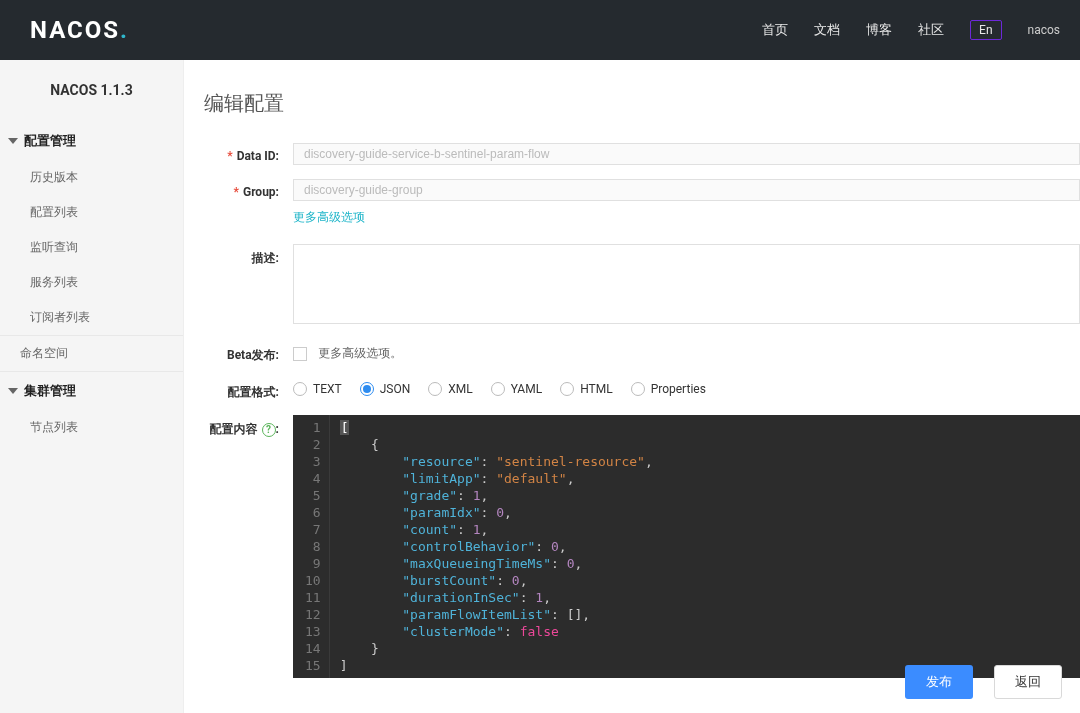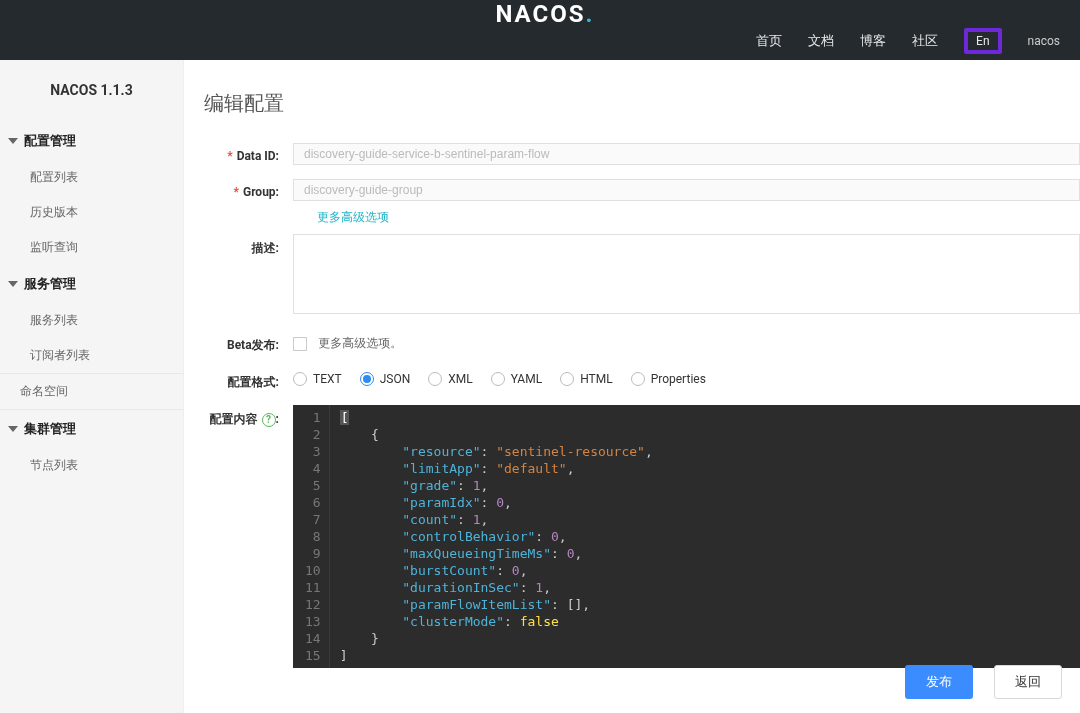--- a/index.html
+++ b/index.html
@@ -1,24 +1,24 @@
 <!DOCTYPE html>
 <html><head>
 <meta charset="utf-8">
 <style>
   * { box-sizing: border-box; margin: 0; padding: 0; }
   body { font-family: -apple-system, BlinkMacSystemFont, "Segoe UI", Roboto, "Helvetica Neue", Arial, sans-serif; font-size: 13px; color: #333; background: #fff; width: 1080px; height: 713px; overflow: hidden; }
 
   
-  .header { height: 60px; background: #252a2f; display: flex; align-items: center; padding: 0 20px 0 30px; color: #fff; flex-direction: column; }
+  .header { height: 60px; background: #252a2f; display: flex; align-items: center; padding: 0 20px 0 30px; color: #fff; }
   .logo { font-size: 24px; font-weight: 700; letter-spacing: 2px; color: #fff; }
   .logo .dot { color: #2fb7cc; }
   .nav { margin-left: auto; display: flex; align-items: center; gap: 26px; font-size: 13px; }
   .nav a { color: #e8e8e8; text-decoration: none; cursor: pointer; }
-  .lang { border: 4px solid #6d28d9; padding: 2px 8px; border-radius: 2px; font-size: 12px; }
+  .lang { border: 1px solid #6d28d9; padding: 2px 8px; border-radius: 2px; font-size: 12px; }
   .nav .user { color: #ccc; font-size: 12px; }
 
   
   .app { display: flex; height: 653px; }
   .sidebar { width: 184px; background: #f5f5f5; border-right: 1px solid #eee; padding-top: 22px; flex-shrink: 0; }
   .sidebar-title { text-align: center; font-weight: 700; font-size: 14px; color: #333; padding-bottom: 24px; }
   .nav-group { }
   .nav-group-title { display: flex; align-items: center; padding: 10px 8px; font-size: 13px; font-weight: 700; color: #222; cursor: pointer; }
   .chev { width: 0; height: 0; border-left: 5px solid transparent; border-right: 5px solid transparent; border-top: 6px solid #666; margin-right: 6px; }
   .nav-item { padding: 9px 8px 9px 30px; color: #666; font-size: 12px; cursor: pointer; }
@@ -49,21 +49,21 @@
 
   
   .editor { background: #2c2c2c; font-family: "Menlo", "Consolas", monospace; font-size: 13px; line-height: 17px; display: flex; }
   .gutter { background: #2c2c2c; color: #777; text-align: right; padding: 4px 8px 4px 12px; user-select: none; border-right: 1px solid #3a3a3a; }
   .gutter div { height: 17px; }
   .code { padding: 4px 10px; color: #ccc; white-space: pre; }
   .code div { height: 17px; }
   .code .k { color: #4fb3d9; } 
   .code .s { color: #d28445; } 
   .code .n { color: #b486c0; } 
-  .code .b { color: #fde047; } 
+  .code .b { color: #ec4899; } 
   .code .p { color: #ccc; }
   .cursor-bracket { background: #555; color: #fff; padding: 0 1px; }
 
   
   .footer { position: absolute; right: 18px; bottom: 14px; display: flex; gap: 21px; }
   .btn { height: 34px; padding: 0 20px; border-radius: 3px; font-size: 13px; cursor: pointer; border: 1px solid transparent; }
   .btn-primary { background: #3b8cff; color: #fff; }
   .btn-default { background: #fff; color: #333; border: 1px solid #d9d9d9; }
 </style>
 </head>
@@ -85,30 +85,26 @@
 
 <div class="app">
   <div class="sidebar">
     <div class="sidebar-title">NACOS 1.1.3</div>
 
     <div class="nav-group">
       <div class="nav-group-title">
         <span class="chev"></span>
         <span>配置管理</span>
       </div>
+      <div class="nav-item">历史版本</div>
       <div class="nav-item">配置列表</div>
-      <div class="nav-item">历史版本</div>
       <div class="nav-item">监听查询</div>
     </div>
 
     <div class="nav-group">
-      <div class="nav-group-title">
-        <span class="chev"></span>
-        <span>服务管理</span>
-      </div>
       <div class="nav-item">服务列表</div>
       <div class="nav-item">订阅者列表</div>
     </div>
 
     <div class="nav-item-flat" style="border-top:1px solid #e8e8e8;">命名空间</div>
 
     <div class="nav-group">
       <div class="nav-group-title">
         <span class="chev"></span>
         <span>集群管理</span>
@@ -123,21 +119,21 @@
     <div class="form-row">
       <div class="form-label"><span class="req">*</span><span>Data ID:</span></div>
       <div class="form-field"><input class="text-input" readonly="" value="discovery-guide-service-b-sentinel-param-flow" style=""></div>
     </div>
 
     <div class="form-row">
       <div class="form-label"><span class="req">*</span><span>Group:</span></div>
       <div class="form-field"><input class="text-input" readonly="" value="discovery-guide-group" style=""></div>
     </div>
 
-    <div class="form-row" style="margin-top:-6px;margin-bottom:8px;gap:24px;">
+    <div class="form-row" style="margin-top:-6px;margin-bottom:18px;">
       <div class="form-label"></div>
       <div class="form-field"><span class="link">更多高级选项</span></div>
     </div>
 
     <div class="form-row">
       <div class="form-label">描述:</div>
       <div class="form-field"><textarea class="textarea" style=""></textarea></div>
     </div>
 
     <div class="form-row">

